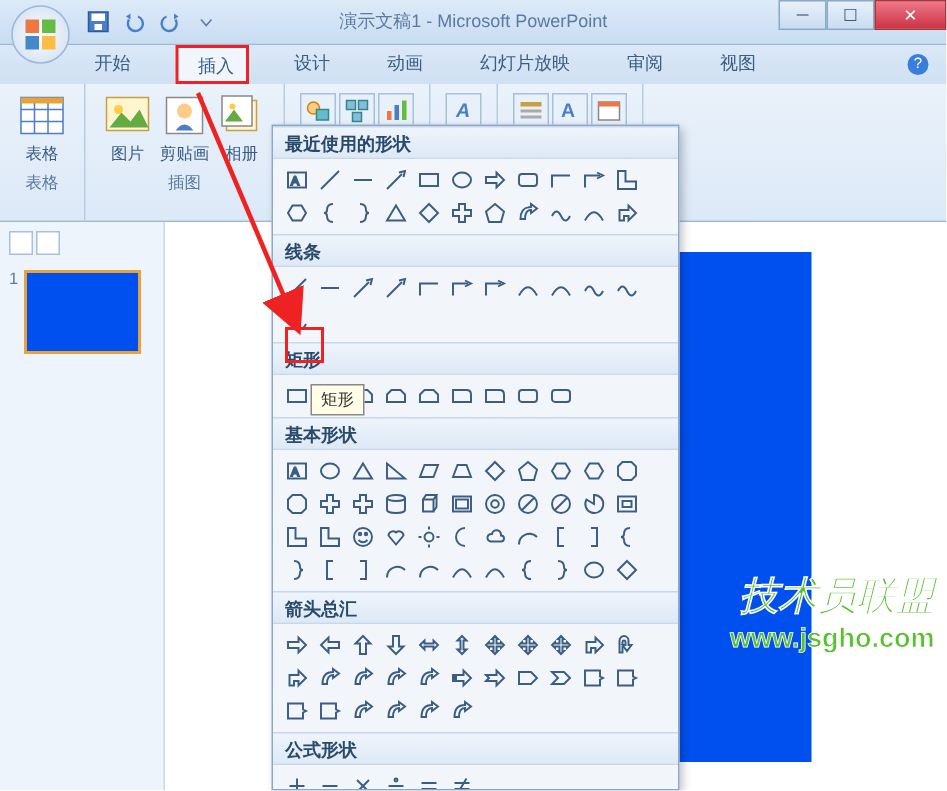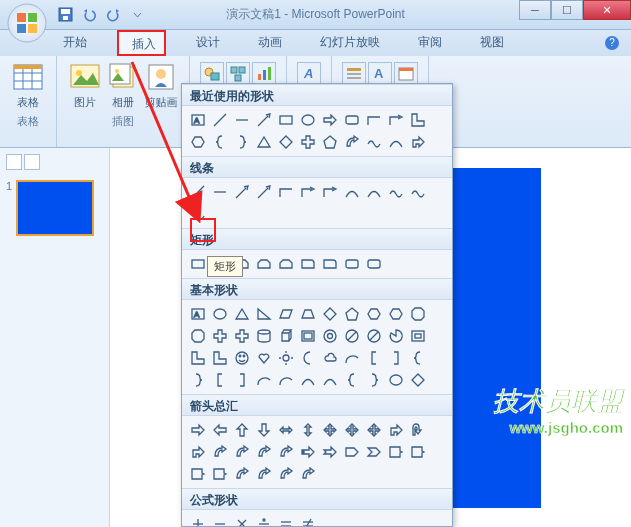--- a/index.html
+++ b/index.html
@@ -58,21 +58,21 @@
 
 .arrow-ann { position: absolute; left: 128px; top: 58px; width: 80px; height: 170px; pointer-events: none; z-index: 20; }
 .rect-highlight { position: absolute; left: 190px; top: 218px; width: 26px; height: 24px; border: 2px solid #e22; pointer-events: none; z-index: 20; }
 
 
 .tooltip { position: absolute; left: 207px; top: 256px; background: #fffde8; border: 1px solid #888; padding: 2px 6px; font-size: 11px; color: #333; z-index: 21; }
 
 
 .watermark { position: absolute; right: 8px; bottom: 8px; text-align: right; z-index: 30; pointer-events: none; }
 .watermark .wm1 { font-size: 26px; font-weight: normal; color: #5abf30; font-style: italic; -webkit-text-stroke: 1px #fff; }
-.watermark .wm2 { font-size: 15px; font-weight: bold; color: #5abf30; -webkit-text-stroke: .5px #fff; }
+.watermark .wm2 { font-size: 18px; font-weight: bold; color: #5abf30; -webkit-text-stroke: .5px #fff; }
 
 
 .gallery-inner::-webkit-scrollbar { width: 16px; }
 .gallery-inner::-webkit-scrollbar-track { background: #e8eef6; }
 .gallery-inner::-webkit-scrollbar-thumb { background: #c2d4ea; border: 1px solid #a8c0dc; }
 </style>
 </head>
 <body>
 
 <div class="window">
@@ -158,34 +158,34 @@
         <div class="big-icon">
             <div class="ico"><svg viewBox="0 0 32 32">
                 <rect x="2" y="4" width="28" height="22" fill="#fdf6d0" stroke="#c8a040"></rect>
                 <circle cx="10" cy="12" r="3" fill="#fc4"></circle>
                 <path d="M4 24 L12 14 L18 20 L24 12 L30 24 Z" fill="#6a4"></path>
               </svg></div>
             <span>图片</span>
           </div>
         <div class="big-icon">
             <div class="ico"><svg viewBox="0 0 32 32">
+                <rect x="4" y="4" width="24" height="24" fill="#fff" stroke="#888"></rect>
+                <circle cx="16" cy="13" r="5" fill="#fc8"></circle>
+                <path d="M10 26 Q16 18 22 26" fill="#4a7ec8"></path>
+              </svg></div>
+            <span>剪贴画</span>
+          </div>
+        <div class="big-icon">
+            <div class="ico"><svg viewBox="0 0 32 32">
                 <rect x="6" y="6" width="20" height="20" fill="#fdf6d0" stroke="#c8a040"></rect>
                 <rect x="3" y="3" width="20" height="20" fill="#fff" stroke="#888"></rect>
                 <circle cx="10" cy="10" r="2" fill="#fc4"></circle>
                 <path d="M5 20 L11 12 L17 20 Z" fill="#6a4"></path>
               </svg></div>
             <span>相册</span>
-          </div>
-        <div class="big-icon">
-            <div class="ico"><svg viewBox="0 0 32 32">
-                <rect x="4" y="4" width="24" height="24" fill="#fff" stroke="#888"></rect>
-                <circle cx="16" cy="13" r="5" fill="#fc8"></circle>
-                <path d="M10 26 Q16 18 22 26" fill="#4a7ec8"></path>
-              </svg></div>
-            <span>剪贴画</span>
           </div>
       </div>
       <div class="ribbon-group-label">插图</div>
     </div>
     <div class="ribbon-group" style="padding-top:6px">
       <div class="shapes-small">
         <div class="sbtn">
             <svg width="18" height="18" viewBox="0 0 18 18">
               <circle cx="6" cy="7" r="4" fill="#fc8" stroke="#c80"></circle>
               <rect x="8" y="8" width="8" height="7" fill="#6bc" stroke="#388"></rect>

